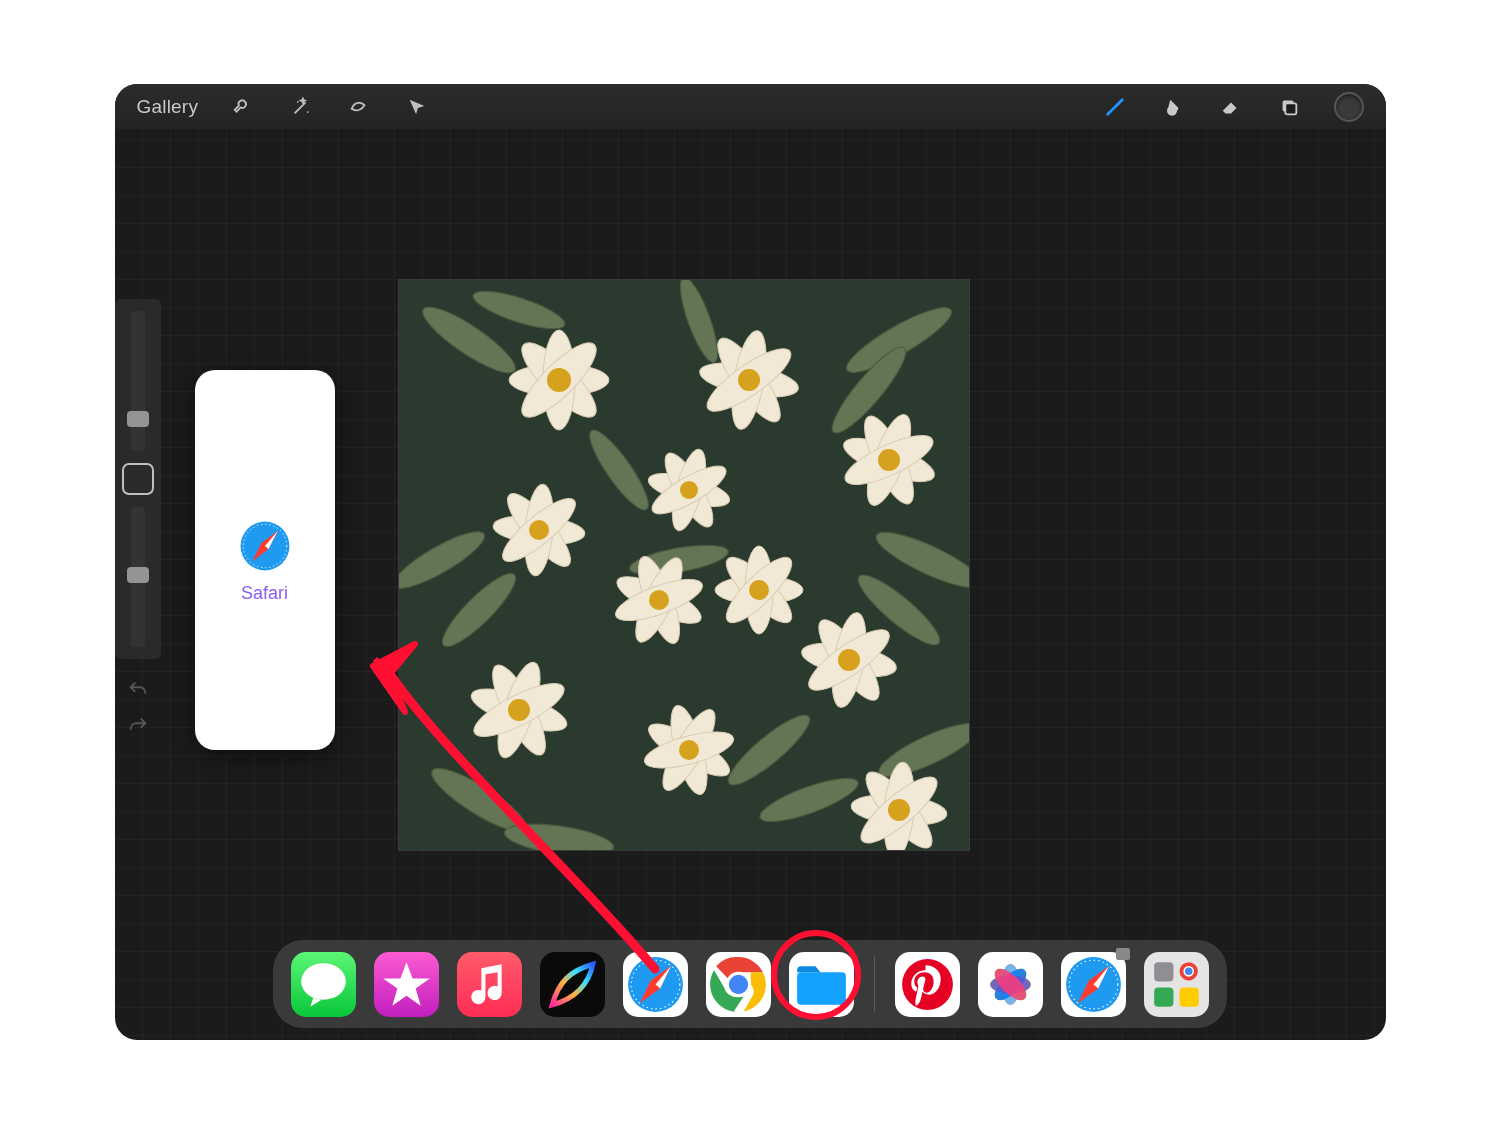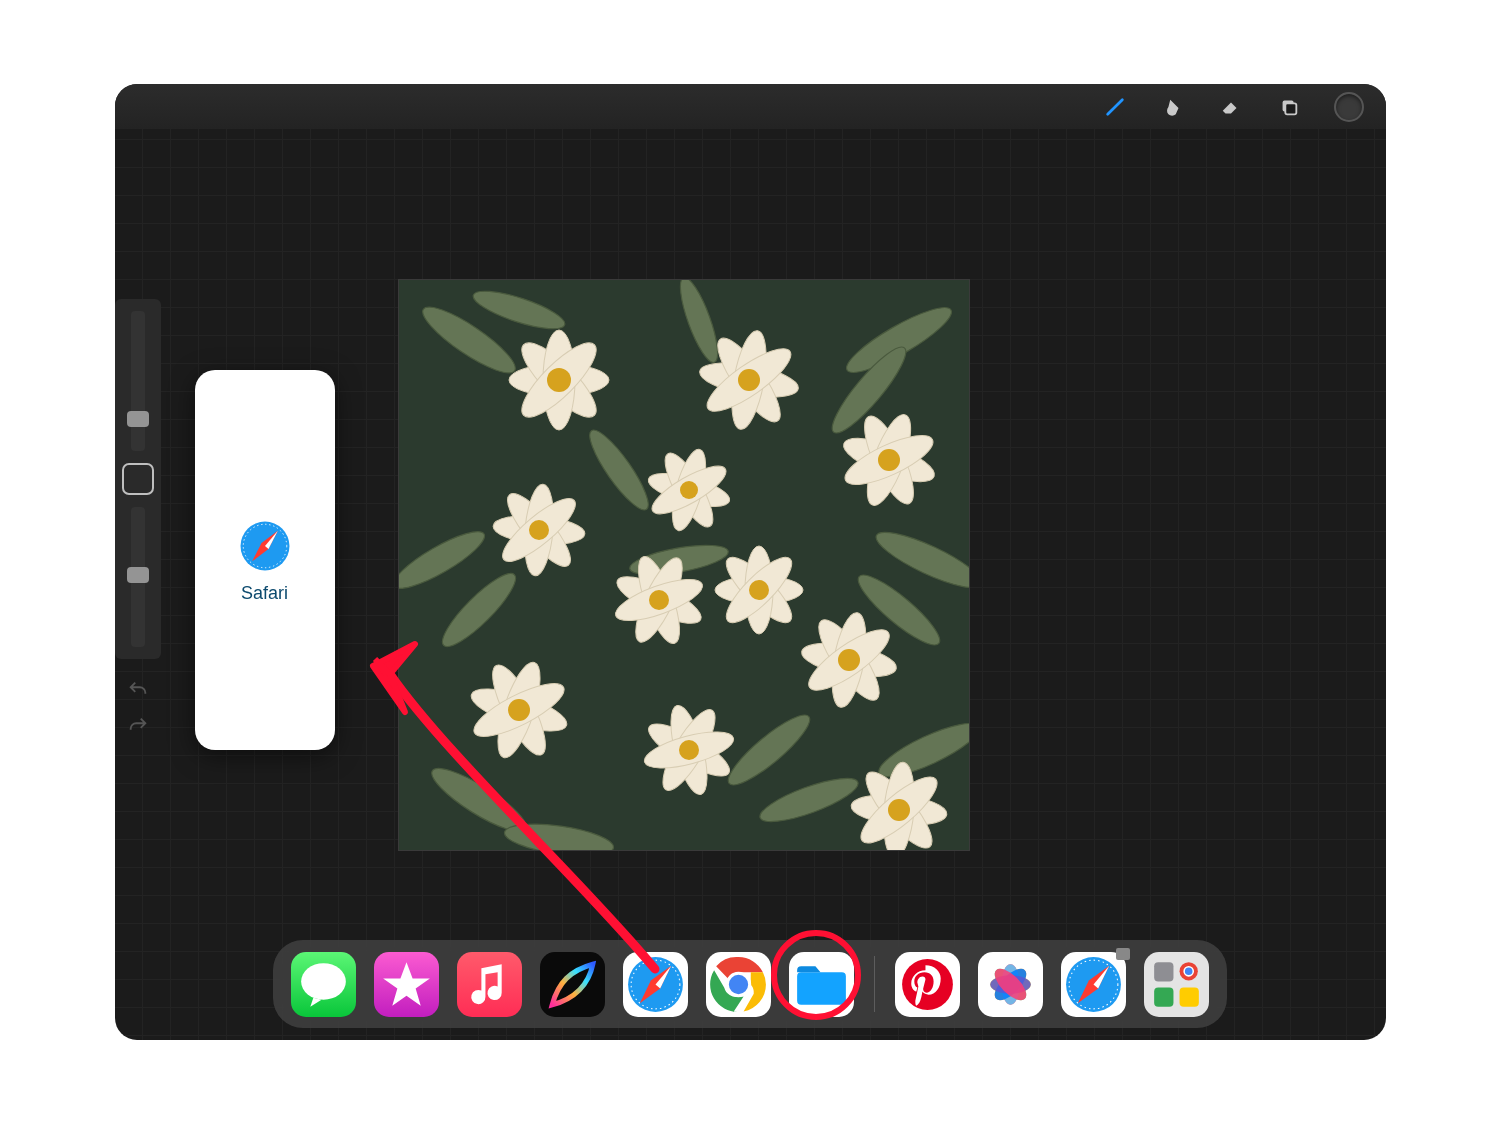--- a/index.html
+++ b/index.html
@@ -30,21 +30,21 @@
 .modify-btn{width:32px;height:32px;border:2px solid #bfbfbf;border-radius:7px;margin:8px 0;}
 .undo-redo{display:flex;flex-direction:column;gap:10px;margin-top:10px;}
 .undo-redo svg{stroke:#555;width:22px;height:22px;}
 
 
 .artwork{position:absolute;left:283px;top:195px;width:572px;height:572px;background:#283226;border:1px solid #3a3a3a;z-index:2;overflow:hidden;}
 
 
 .split-card{position:absolute;left:80px;top:286px;width:140px;height:380px;background:#fff;border-radius:20px;z-index:4;display:flex;flex-direction:column;align-items:center;justify-content:center;box-shadow:0 6px 24px rgba(0,0,0,.5);}
 .split-card .app-icon{width:58px;height:58px;border-radius:13px;display:flex;align-items:center;justify-content:center;}
-.split-card .app-label{margin-top:8px;font-size:18px;color:#0c4a6e;}
+.split-card .app-label{margin-top:8px;font-size:18px;color:#8b5cf6;}
 
 
 .annotation{position:absolute;left:0;top:0;width:100%;height:100%;z-index:20;pointer-events:none;}
 
 
 .dock{position:absolute;bottom:12px;left:50%;transform:translateX(-50%);height:88px;padding:10px 18px;background:rgba(70,70,70,.72);backdrop-filter:blur(10px);border-radius:30px;display:flex;align-items:center;gap:18px;z-index:10;}
 .dock-sep{width:1px;height:56px;background:rgba(255,255,255,.18);margin:0 2px;}
 .app{width:65px;height:65px;border-radius:15px;display:flex;align-items:center;justify-content:center;position:relative;}
 .app svg{width:100%;height:100%;}
 
@@ -66,20 +66,43 @@
 
 .chip{position:absolute;top:-4px;right:-4px;width:14px;height:12px;background:#888;border-radius:2px;}
 </style>
 </head>
 <body>
 
 <div class="device">
   <div class="grid-bg"></div>
 
   <div class="topbar">
+    <div class="left">
+      <span class="gallery-label">Gallery</span>
+      <span class="tb-btn">
+        <svg viewBox="0 0 24 24" fill="none" stroke="currentColor" stroke-width="2">
+            <path d="M14 6a4 4 0 00-6.5 4.5L3 15l2 2 4.5-4.5A4 4 0 0014 6z"></path>
+          </svg>
+      </span>
+      <span class="tb-btn">
+        <svg viewBox="0 0 24 24" fill="none" stroke="currentColor" stroke-width="2">
+            <path d="M5 19L17 7m-9-1l1 1m10 10l1 1M14 3l.7 1.5L16 5l-1.3.5L14 7l-.7-1.5L12 5l1.3-.5z"></path>
+          </svg>
+      </span>
+      <span class="tb-btn">
+        <svg viewBox="0 0 24 24" fill="none" stroke="currentColor" stroke-width="2">
+            <path d="M4 14c3-8 10-8 14-4-2 4-8 8-14 4z"></path>
+          </svg>
+      </span>
+      <span class="tb-btn">
+        <svg viewBox="0 0 24 24" fill="currentColor">
+            <path d="M4 4l16 7-7 2-2 7z"></path>
+          </svg>
+      </span>
+    </div>
     <div class="right">
       <span class="tb-btn brush-icon">
         <svg viewBox="0 0 24 24" fill="none" stroke-width="3" stroke-linecap="round">
             <path d="M4 20L20 4"></path>
           </svg>
       </span>
       <span class="tb-btn">
         <svg viewBox="0 0 24 24" fill="#c9c9c9">
             <path d="M9 4l9 9-3 7c-2 2-6 2-8 0s-2-6 0-8z"></path>
           </svg>

